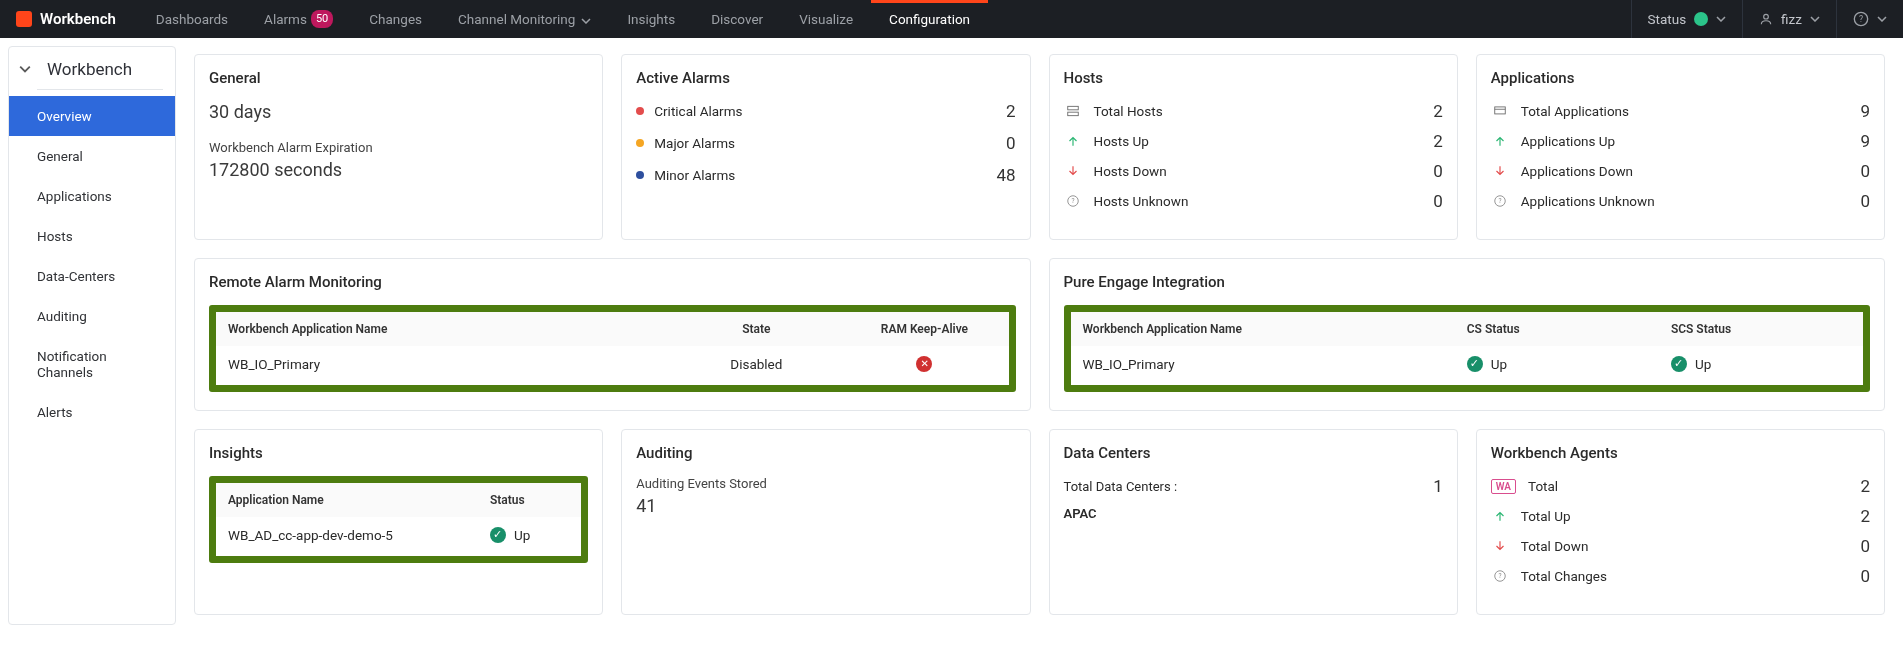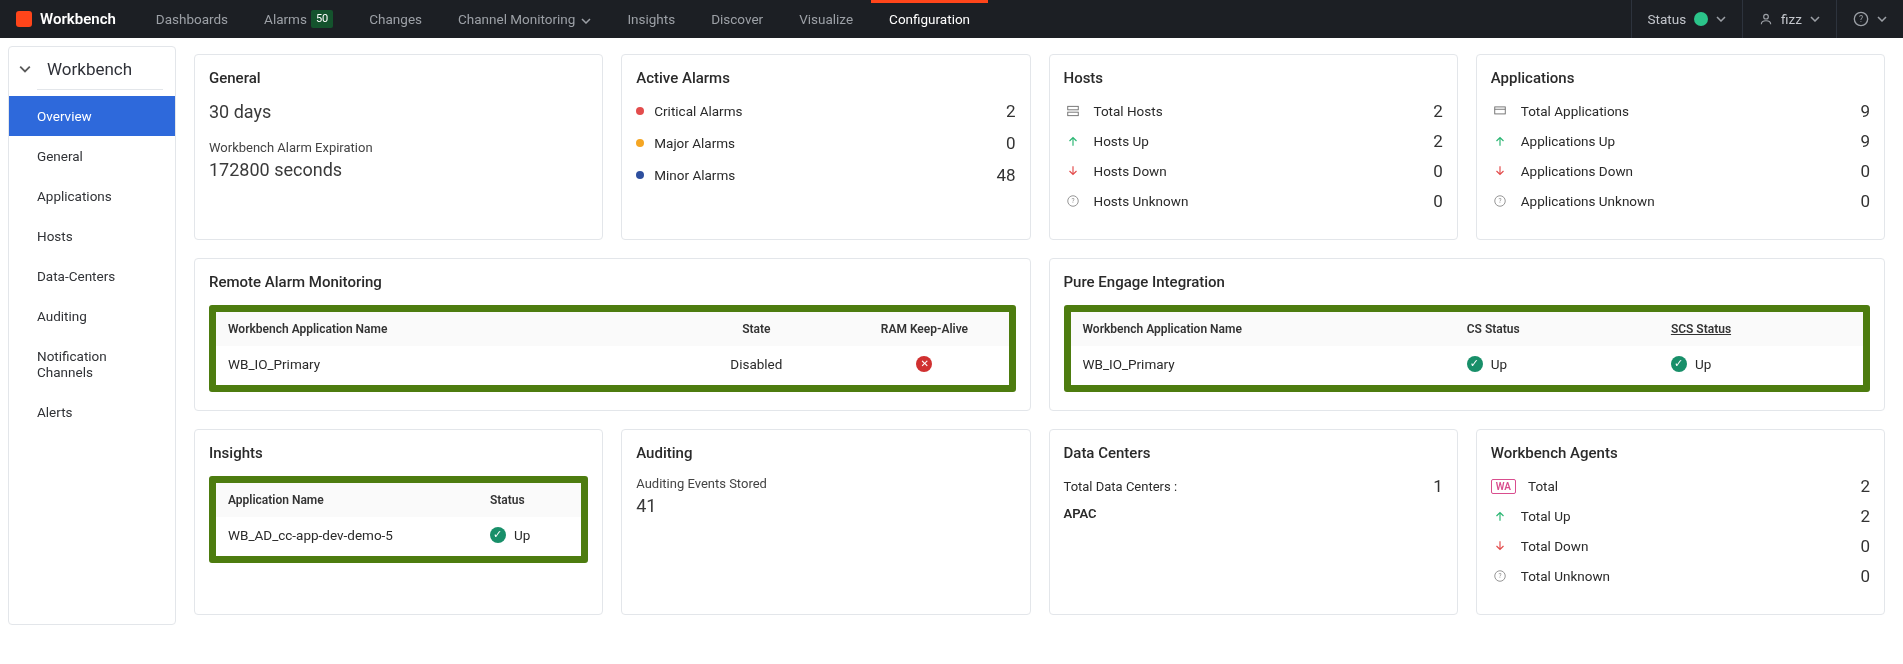--- a/index.html
+++ b/index.html
@@ -6,21 +6,21 @@
 body { font-family: -apple-system, BlinkMacSystemFont, "Segoe UI", Roboto, Helvetica, Arial, sans-serif; background: #fff; color: #2a2a2a; font-size: 14px; }
 
 
 .topbar { display: flex; align-items: center; background: #1c1f24; height: 38px; color: #c9c9c9; }
 .logo { display: flex; align-items: center; gap: 8px; padding: 0 22px 0 16px; color: #fff; font-weight: 600; font-size: 15px; }
 .logo-icon { width: 16px; height: 16px; background: #ff451a; border-radius: 3px; position: relative; }
 .navitems { display: flex; align-items: center; height: 100%; }
 .navitem { padding: 0 18px; height: 100%; display: flex; align-items: center; color: #9ca0a6; font-size: 13.5px; cursor: pointer; position: relative; }
 .navitem.active { color: #fff; }
 .navitem.active::before { content: ""; position: absolute; top: 0; left: 0; right: 0; height: 3px; background: #ff451a; }
-.navitem .badge { background: #14532d; color: #fff; border-radius: 2px; font-size: 11px; padding: 2px 5px; margin-left: 4px; line-height: 14px; }
+.navitem .badge { background: #be185d; color: #fff; border-radius: 8px; font-size: 11px; padding: 2px 5px; margin-left: 4px; line-height: 14px; }
 .chev-down { margin-left: 6px; }
 .topbar-right { margin-left: auto; display: flex; align-items: center; height: 100%; }
 .trcell { border-left: 1px solid #2d333d; height: 100%; display: flex; align-items: center; padding: 0 16px; color: #c3c6cc; font-size: 13.5px; gap: 8px; cursor: pointer; }
 .status-dot { width: 14px; height: 14px; background: #2bc48a; border-radius: 50%; display: inline-flex; align-items: center; justify-content: center; }
 
 
 .layout { display: flex; }
 .sidebar { width: 168px; margin: 8px; border: 1px solid #e3e6ea; border-radius: 4px; background: #fff; }
 .side-head { display: flex; align-items: center; gap: 10px; padding: 12px 10px 10px 10px; }
 .side-title { font-size: 17px; color: #2f3138; padding-left: 6px; }
@@ -54,21 +54,21 @@
 .tbl .thead { background: #fafafa; font-size: 12px; font-weight: 600; color: #333; }
 .tbl .th, .tbl .td { padding: 10px 12px; }
 .tbl .trow { font-size: 13.5px; }
 
 .ram .th1, .ram .td1 { flex: 3; }
 .ram .th2, .ram .td2 { flex: 1; text-align: center; }
 .ram .th3, .ram .td3 { flex: 1; text-align: center; }
 
 .pei .th1, .pei .td1 { flex: 2; }
 .pei .th2, .pei .td2 { flex: 1; }
-.pei .th3, .pei .td3 { flex: 1; text-decoration: underline; }
+.pei .th3, .pei .td3 { flex: 1; }
 
 .ins .th1, .ins .td1 { flex: 3; }
 .ins .th2, .ins .td2 { flex: 1; }
 
 .statwrap { display: inline-flex; align-items: center; gap: 8px; }
 .okcirc { width: 16px; height: 16px; border-radius: 50%; background: #188f69; display: inline-block; position: relative; }
 .okcirc::after { content: "✓"; color: #fff; font-size: 11px; position: absolute; top: 0; left: 3px; line-height: 16px; }
 .xcirc { width: 16px; height: 16px; border-radius: 50%; background: #d03030; display: inline-block; position: relative; }
 .xcirc::after { content: "✕"; color: #fff; font-size: 10px; position: absolute; top: 0; left: 4px; line-height: 16px; }
 
@@ -383,20 +383,20 @@
           <span>Total Down</span>
           <span class="val">0</span>
         </div>
         <div class="srow">
           <span class="sic">
               <svg viewBox="0 0 24 24">
                 <circle cx="12" cy="12" r="9" fill="none" stroke="#888" stroke-width="1.5"></circle>
                 <text x="12" y="16" font-size="11" text-anchor="middle" fill="#888">?</text>
               </svg>
             </span>
-          <span>Total Unknown</span>
+          <span>Total Changes</span>
           <span class="val">0</span>
         </div>
       </div>
     </div>
 
   </div>
 </div>
 
 </body></html>

